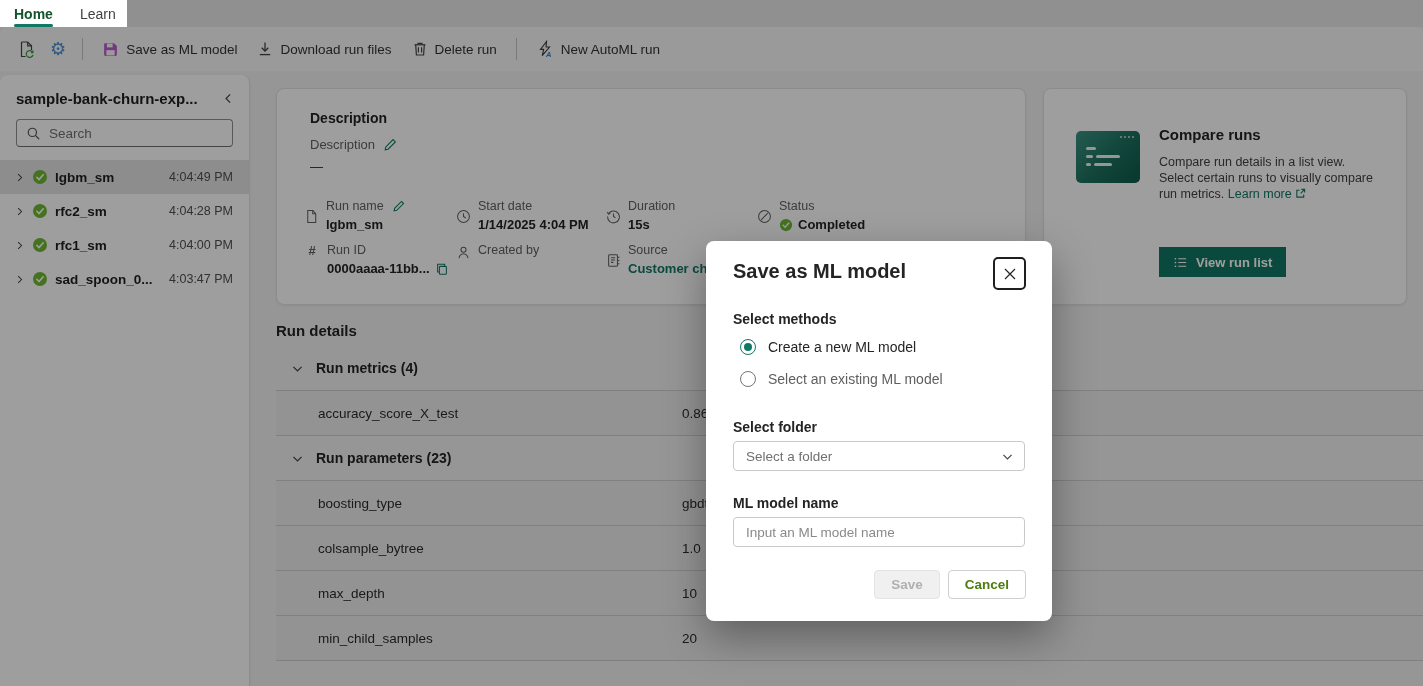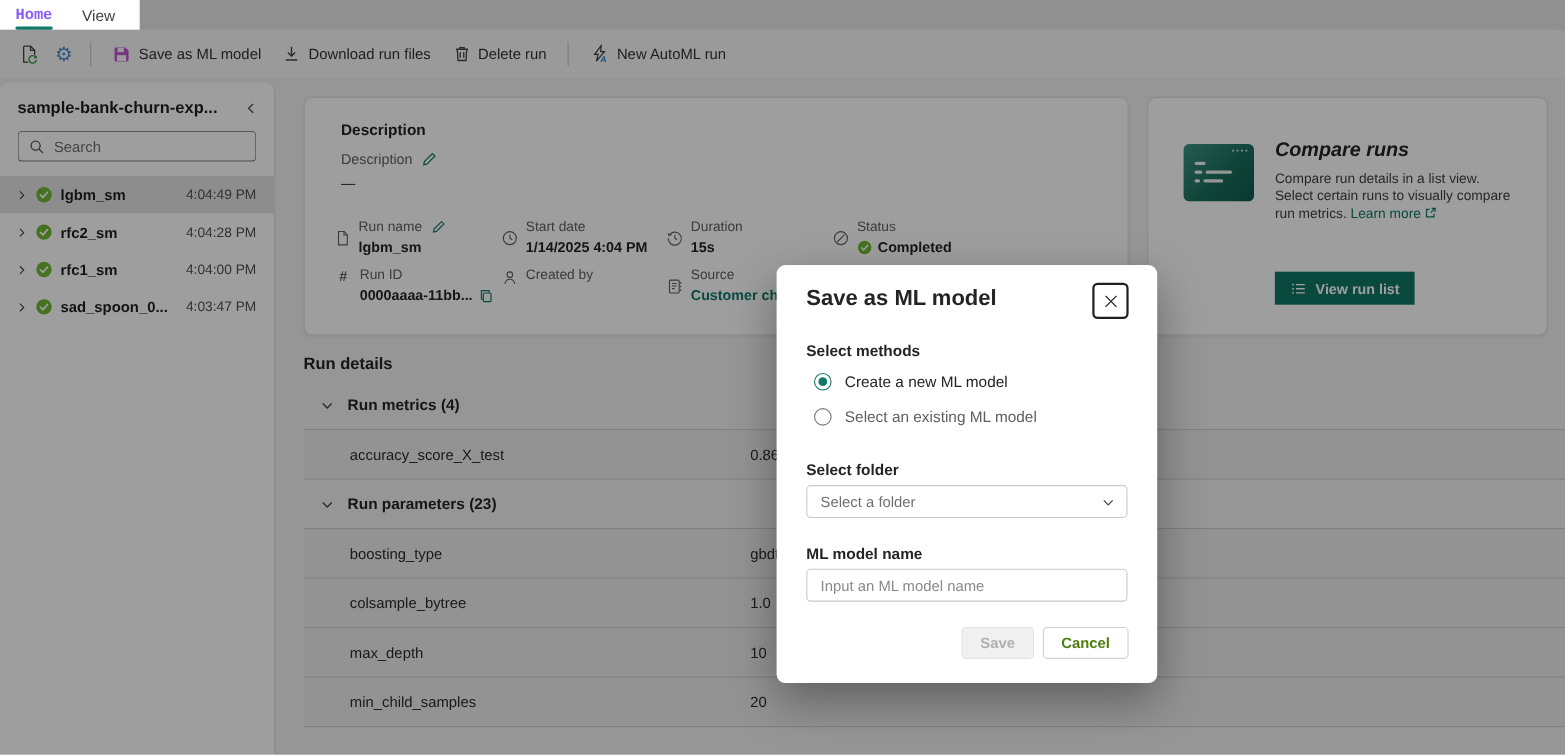--- a/index.html
+++ b/index.html
@@ -9,21 +9,21 @@
     background:#f2f2f2; position:relative; color:#242424;
   }
   .icon { display:inline-flex; align-items:center; justify-content:center; flex:0 0 auto; }
 
   
   .tabstrip { position:absolute; top:0; left:0; right:0; height:27px; background:#e9e9e9; }
   .tabs-patch { position:absolute; top:0; left:0; width:127px; height:27px; background:#fff;
     z-index:60; display:flex; align-items:flex-start; padding-left:14px; }
   .tab { position:relative; height:27px; display:flex; align-items:center; font-size:14px;
     color:#424242; margin-right:27px; cursor:default; }
-  .tab.active { font-weight:700; color:#8b5cf6;font-family:Liberation Mono, monospace; }
+  .tab.active { font-weight:700; color:#14532d; }
   .tab.active::after { content:""; position:absolute; left:0; right:0; bottom:0; height:3px;
     border-radius:2px; background:#117865; }
 
   
   .toolbar { position:absolute; top:27px; left:0; right:0; height:44px; background:#f9f9f9;
     border-radius:8px 8px 0 0; display:flex; align-items:center; padding:0 6px 0 10px; }
   .tb-btn { display:flex; align-items:center; gap:7px; height:34px; padding:0 10px;
     border-radius:4px; font-size:13.5px; color:#333; white-space:nowrap; }
   .tb-iconbtn { padding:0 7px; }
   .tb-divider { width:1px; height:22px; background:#c6c6c6; margin:0 9px; }
@@ -62,21 +62,21 @@
     display:flex; align-items:center; gap:5px; white-space:nowrap; }
   .fvalue.link { color:#117865; }
   .hash-glyph { font-size:13px; font-weight:700; color:#616161; width:16px; text-align:center; }
 
   .compare-card { left:1043px; top:88px; width:364px; height:217px; }
   .cmp-tile { position:absolute; left:32px; top:42px; width:64px; height:52px; border-radius:5px;
     background:linear-gradient(135deg,#3a9483 0%,#1c6f5e 55%,#0e5a4b 100%); overflow:hidden; }
   .cmp-tile .dots { position:absolute; top:5px; right:6px; display:flex; gap:2px; }
   .cmp-tile .dots i { width:2px; height:2px; border-radius:50%; background:rgba(255,255,255,.75); }
   .cmp-tile .ln { position:absolute; height:3px; border-radius:2px; background:rgba(255,255,255,.92); }
-  .cmp-title { position:absolute; left:115px; top:37px; font-size:18px; font-weight:700;font-style:italic; }
+  .cmp-title { position:absolute; left:115px; top:37px; font-size:15px; font-weight:700; }
   .cmp-body { position:absolute; left:115px; top:65px; width:222px; font-size:12.5px;
     line-height:16px; color:#424242; }
   .cmp-link { color:#117865; white-space:nowrap; }
   .cmp-btn { position:absolute; left:115px; top:158px; height:30px; padding:0 14px;
     background:#117865; color:#fff; border:none; border-radius:0; font-size:13px;
     font-weight:700; display:flex; align-items:center; gap:8px; font-family:inherit; }
 
   
   .run-details { position:absolute; left:276px; top:322px; right:0; }
   .rd-title { font-size:15px; font-weight:700; height:24px; }
@@ -115,21 +115,21 @@
     font-family:inherit; padding:0 16px; }
   .btn-save { background:#f0f0f0; border:1px solid #e4e4e4; color:#b0b0b0; }
   .btn-cancel { background:#fff; border:1px solid #cfcfcf; color:#4d7c0f; }
 </style>
 </head>
 <body>
 
 <div class="tabstrip"></div>
 <div class="tabs-patch">
   <div class="tab active">Home</div>
-  <div class="tab">View</div>
+  <div class="tab">Learn</div>
 </div>
 
 <div class="toolbar">
   <div class="tb-btn tb-iconbtn">
     <span class="icon">
       <svg width="19" height="19" viewBox="0 0 19 19" fill="none">
         <path d="M4.5 2h6.2l3.8 3.8V10" stroke="#444" stroke-width="1.2"></path>
         <path d="M10.7 2v3.8h3.8" stroke="#444" stroke-width="1.2"></path>
         <path d="M4.5 2v14.5h4" stroke="#444" stroke-width="1.2"></path>
         <path d="M15.6 12.2a3.4 3.4 0 1 0 .4 2.6" stroke="#3f9b3f" stroke-width="1.3"></path>

